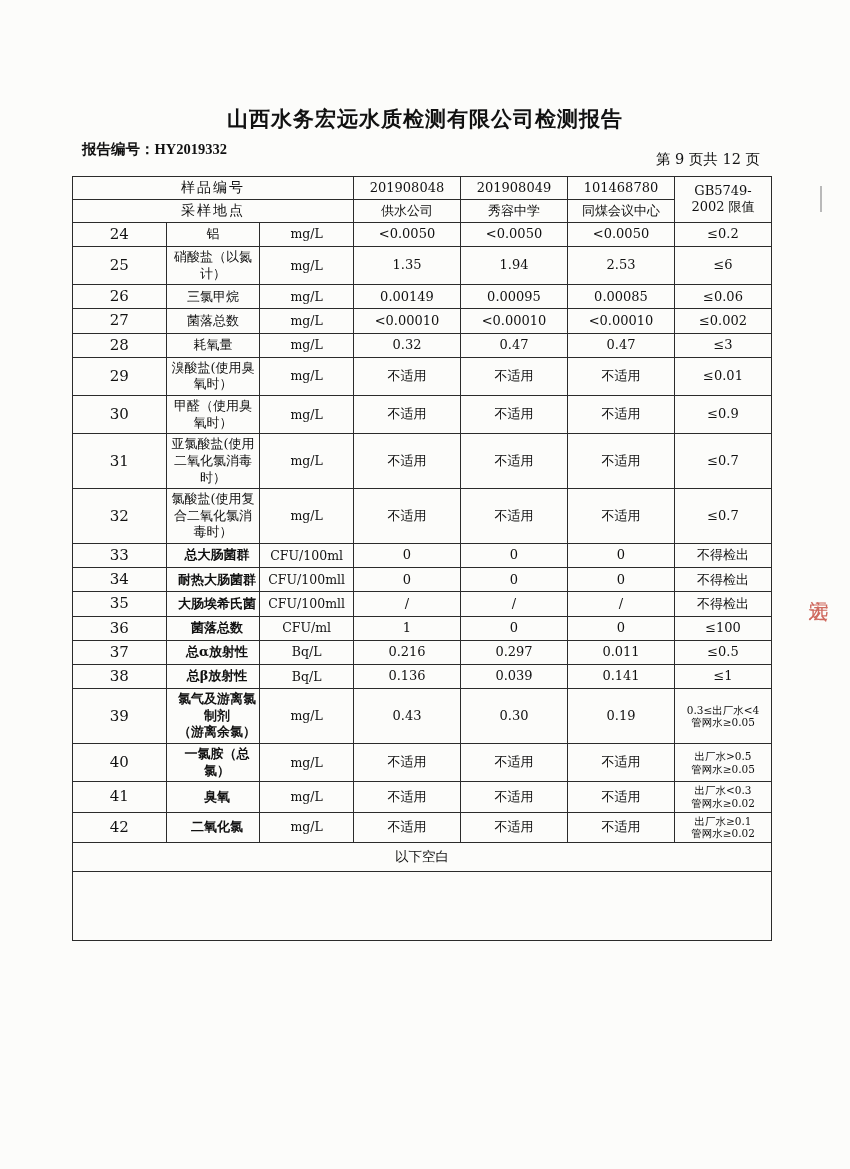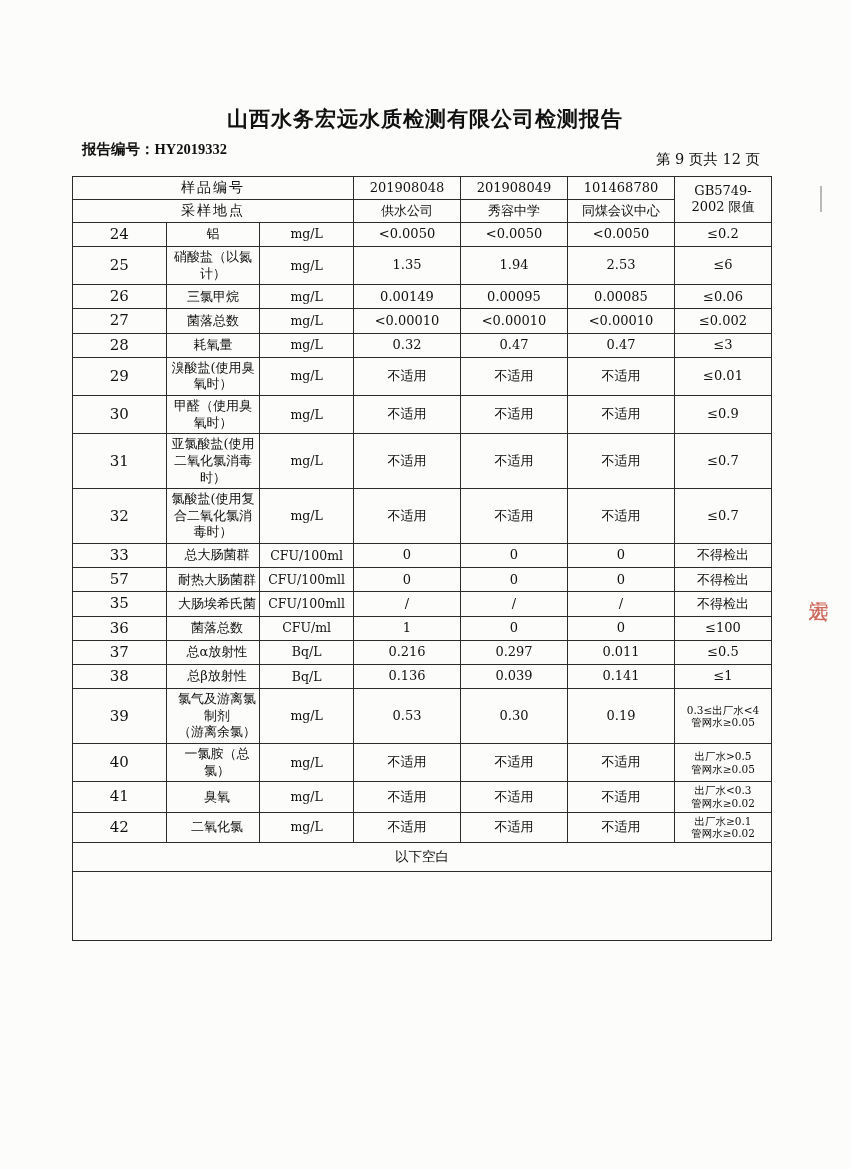--- a/index.html
+++ b/index.html
@@ -72,20 +72,21 @@
   }
   td.item {
     width: 122px;
     text-align: left;
     padding-left: 14px;
     font-size: 13px;
   }
   td.item.center {
     text-align: center;
     padding-left: 9px;
+    font-weight: bold;
   }
   td.unit {
     width: 86px;
     font-size: 12.5px;
   }
   td.val {
     width: 104px;
     font-size: 13px;
   }
   td.limit {
@@ -255,21 +256,21 @@
         <tr>
           <td class="num">33</td>
           <td class="item center">总大肠菌群</td>
           <td class="unit">CFU/100ml</td>
           <td class="val">0</td>
           <td class="val">0</td>
           <td class="val">0</td>
           <td class="limit">不得检出</td>
         </tr>
         <tr>
-          <td class="num">57</td>
+          <td class="num">34</td>
           <td class="item center">耐热大肠菌群</td>
           <td class="unit">CFU/100mll</td>
           <td class="val">0</td>
           <td class="val">0</td>
           <td class="val">0</td>
           <td class="limit">不得检出</td>
         </tr>
         <tr>
           <td class="num">35</td>
           <td class="item center">大肠埃希氏菌</td>
@@ -303,21 +304,21 @@
           <td class="unit">Bq/L</td>
           <td class="val">0.136</td>
           <td class="val">0.039</td>
           <td class="val">0.141</td>
           <td class="limit">≤1</td>
         </tr>
         <tr>
           <td class="num">39</td>
           <td class="item center">氯气及游离氯制剂<br>（游离余氯）</td>
           <td class="unit">mg/L</td>
-          <td class="val">0.53</td>
+          <td class="val">0.43</td>
           <td class="val">0.30</td>
           <td class="val">0.19</td>
           <td class="limit small">0.3≤出厂水&lt;4<br>管网水≥0.05</td>
         </tr>
         <tr>
           <td class="num">40</td>
           <td class="item center">一氯胺（总氯）</td>
           <td class="unit">mg/L</td>
           <td class="val">不适用</td>
           <td class="val">不适用</td>

